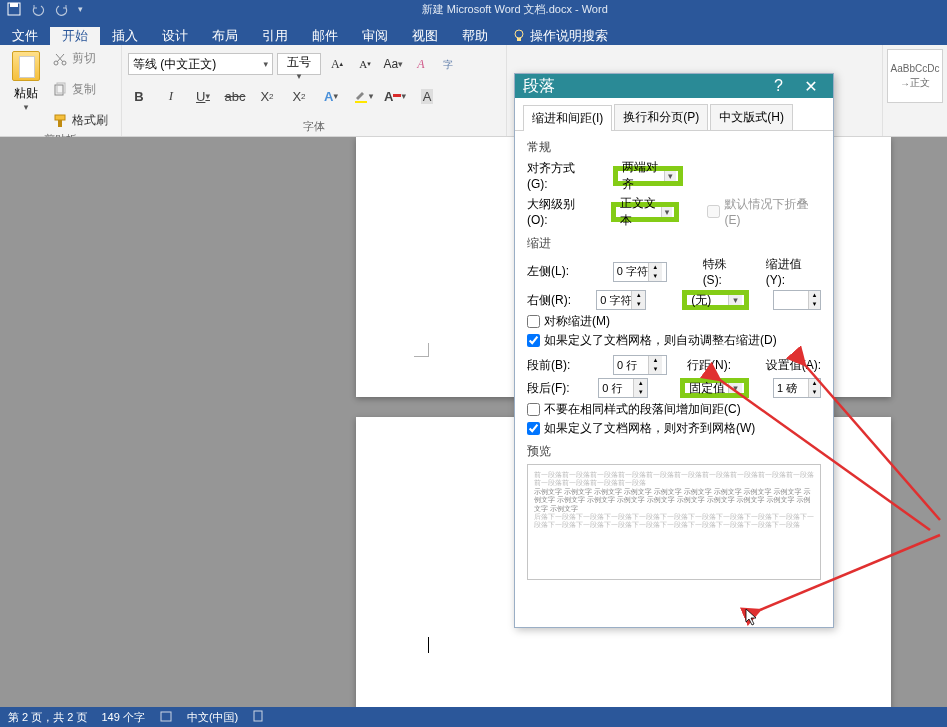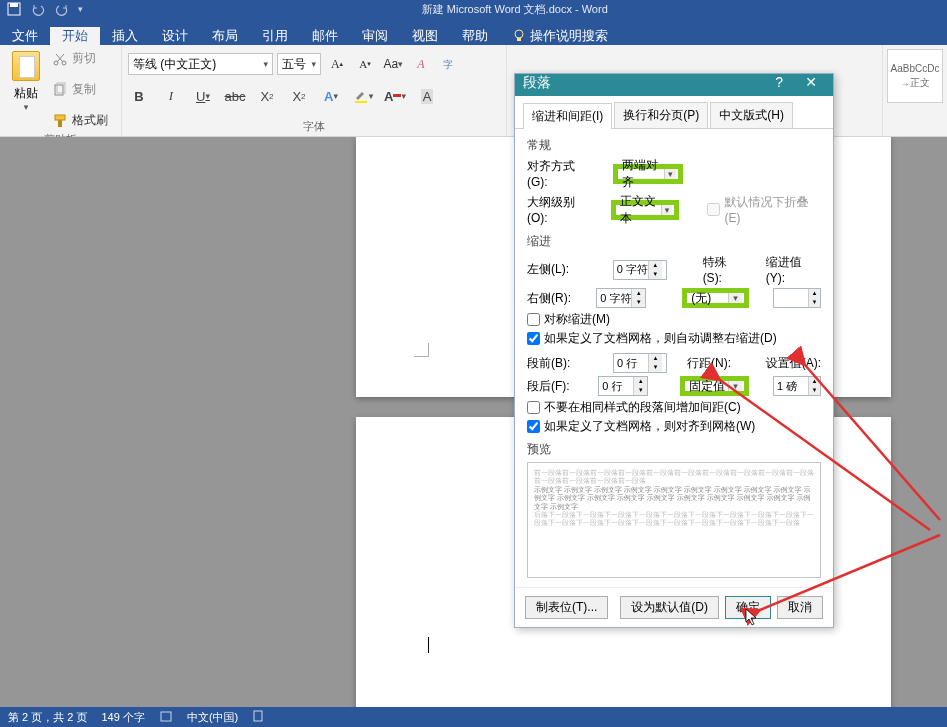--- a/index.html
+++ b/index.html
@@ -24,21 +24,21 @@
 .paste-btn { width: 40px; display: flex; flex-direction: column; align-items: center; padding: 2px; }
 .paste-icon { width: 28px; height: 30px; background: linear-gradient(#ffe08a,#f5c03d); border: 1px solid #d0a020; border-radius: 2px; position: relative; }
 .paste-icon::after { content: ''; position: absolute; left: 6px; top: 4px; width: 14px; height: 20px; background: #fff; border: 1px solid #ccc; }
 .clip-side { display: flex; flex-direction: column; gap: 12px; padding-left: 4px; }
 .clip-item { display: flex; align-items: center; gap: 4px; font-size: 12px; color: #888; padding: 1px 2px; }
 .clip-item .ci-icon { width: 16px; height: 16px; }
 
 .font-group { width: 385px; }
 .font-row { display: flex; align-items: center; gap: 4px; height: 30px; }
 .font-select { width: 145px; height: 22px; border: 1px solid #c5c5c5; background: #fff; font-size: 12px; padding: 0 4px; display: flex; align-items: center; justify-content: space-between; }
-.size-select { width: 44px; height: 22px; border: 1px solid #c5c5c5; background: #fff; font-size: 12px; padding: 0 4px; display: flex; align-items: center; justify-content: space-between; }
+.size-select { width: 44px; height: 22px; border: 1px solid #c5c5c5; background: #fff; font-size: 12px; padding: 0 4px; display: flex; align-items: center; justify-content: space-between; flex-direction: column; }
 .rb-btn { width: 24px; height: 22px; display: flex; align-items: center; justify-content: center; color: #333; cursor: pointer; }
 .font-row2 { display: flex; align-items: center; gap: 10px; height: 30px; padding-top: 4px; }
 .fb { width: 22px; height: 22px; display: flex; align-items: center; justify-content: center; color: #444; cursor: pointer; font-size: 13px; }
 .fb .sub { font-size: 8px; vertical-align: sub; }
 
 .styles-group { position: absolute; right: 0; top: 0; bottom: 0; width: 65px; border-left: 1px solid #e1e1e1; padding: 4px; display: flex; flex-direction: column; align-items: center; }
 .style-box { width: 56px; height: 54px; border: 1px solid #d0d0d0; background: #fff; display: flex; flex-direction: column; align-items: center; justify-content: center; font-size: 10px; color: #666; gap: 2px; }
 
 .doc-area { position: absolute; left: 0; right: 0; top: 137px; bottom: 20px; background: #969696; overflow: hidden; }
 .page { position: absolute; background: #fff; box-shadow: 0 2px 6px rgba(0,0,0,.3); }
@@ -46,21 +46,21 @@
 .page2 { left: 356px; top: 280px; width: 535px; height: 430px; }
 .cursor-line { position: absolute; left: 72px; top: 82px; width: 1px; height: 16px; background: #000; }
 .corner { position: absolute; width: 14px; height: 14px; }
 .corner::before, .corner::after { content: ''; position: absolute; background: #b0b0b0; }
 .corner.bl { left: 58px; bottom: 40px; }
 .corner.bl::before { width: 14px; height: 1px; bottom: 0; left: 0; }
 .corner.bl::after { width: 1px; height: 14px; bottom: 0; left: 14px; }
 
 
 .dialog { position: absolute; left: 514px; top: 73px; width: 320px; height: 555px; background: #fff; border: 1px solid #9aaec5; box-shadow: 2px 2px 8px rgba(0,0,0,.25); display: flex; flex-direction: column; }
-.dlg-title { height: 22px; background: #2a8a96; color: #fff; display: flex; align-items: flex-start; padding: 0 8px; font-size: 14px; }
+.dlg-title { height: 22px; background: #2a8a96; color: #fff; display: flex; align-items: center; padding: 12px 8px; font-size: 16px; }
 .dlg-title .dlg-help { margin-left: auto; cursor: pointer; }
 .dlg-title .dlg-close { margin-left: 14px; width: 28px; text-align: center; cursor: pointer; }
 .dlg-tabs { display: flex; border-bottom: 1px solid #d0d0d0; padding: 6px 8px 0 8px; gap: 2px; }
 .dlg-tab { padding: 4px 8px; border: 1px solid #d0d0d0; border-bottom: none; background: #f5f5f5; font-size: 12px; cursor: pointer; }
 .dlg-tab.active { background: #fff; position: relative; top: 1px; }
 .dlg-body { padding: 8px 12px; font-size: 12px; flex: 1; overflow: hidden; }
 .sect { margin-bottom: 6px; }
 .sect-title { color: #444; margin-bottom: 4px; }
 .row { display: flex; align-items: center; gap: 20px; margin: 3px 0; }
 .lbl { width: 66px; }
@@ -368,26 +368,20 @@
     <div class="sect">
       <div class="sect-title">预览</div>
       <div class="preview-box">
         <div>前一段落前一段落前一段落前一段落前一段落前一段落前一段落前一段落前一段落前一段落前一段落前一段落前一段落前一段落</div>
         <div class="sample">示例文字 示例文字 示例文字 示例文字 示例文字 示例文字 示例文字 示例文字 示例文字 示例文字 示例文字 示例文字 示例文字 示例文字 示例文字 示例文字 示例文字 示例文字 示例文字 示例文字</div>
         <div>后落下一段落下一段落下一段落下一段落下一段落下一段落下一段落下一段落下一段落下一段落下一段落下一段落下一段落下一段落下一段落下一段落下一段落下一段落下一段落</div>
       </div>
     </div>
 
   </div>
-  <div class="dlg-footer">
-    <button class="dlg-btn left">制表位(T)...</button>
-    <button class="dlg-btn">设为默认值(D)</button>
-    <button class="dlg-btn primary">确定</button>
-    <button class="dlg-btn">取消</button>
-  </div>
 </div>
 
 <div class="arrow" style="left:700px;top:370px">
   <svg width="240" height="170">
       <defs>
         <marker id="ah1" markerWidth="8" markerHeight="8" refX="1" refY="4" orient="auto">
           <path d="M8 0 L0 4 L8 8 Z" fill="#e03030"></path>
         </marker>
       </defs>
   <line x1="230" y1="160" x2="20" y2="10" stroke="#e03030" stroke-width="2.5" marker-end="url(#ah1)"></line>

